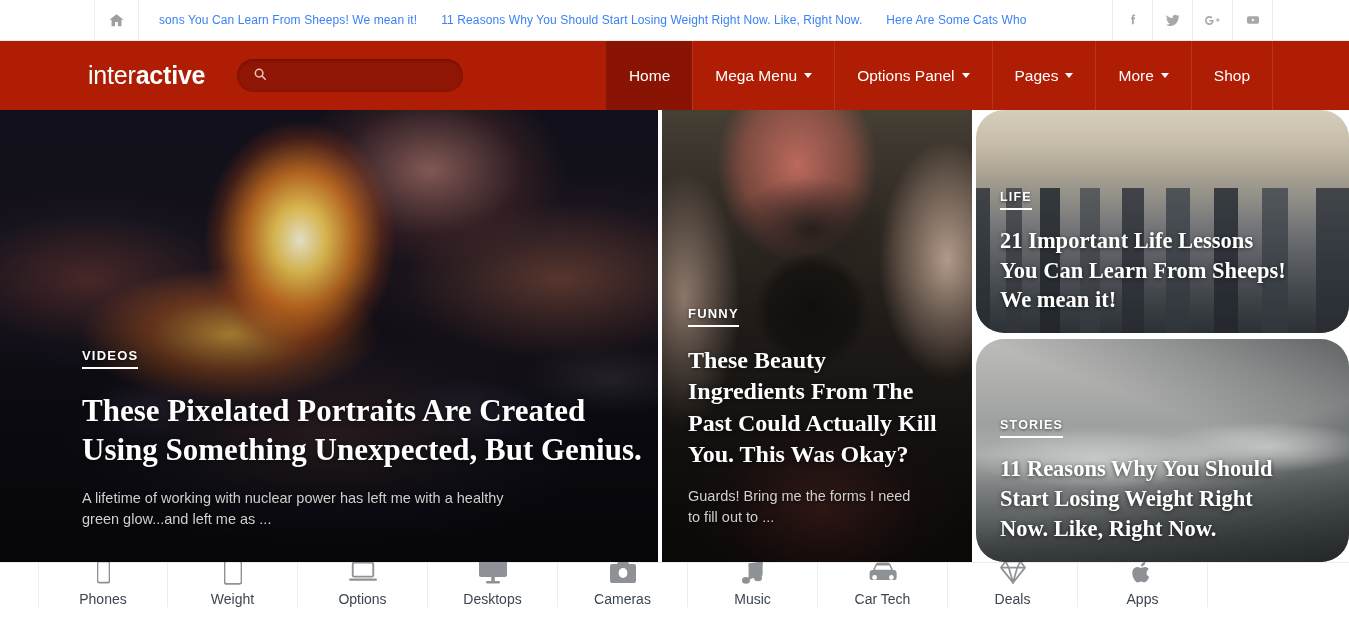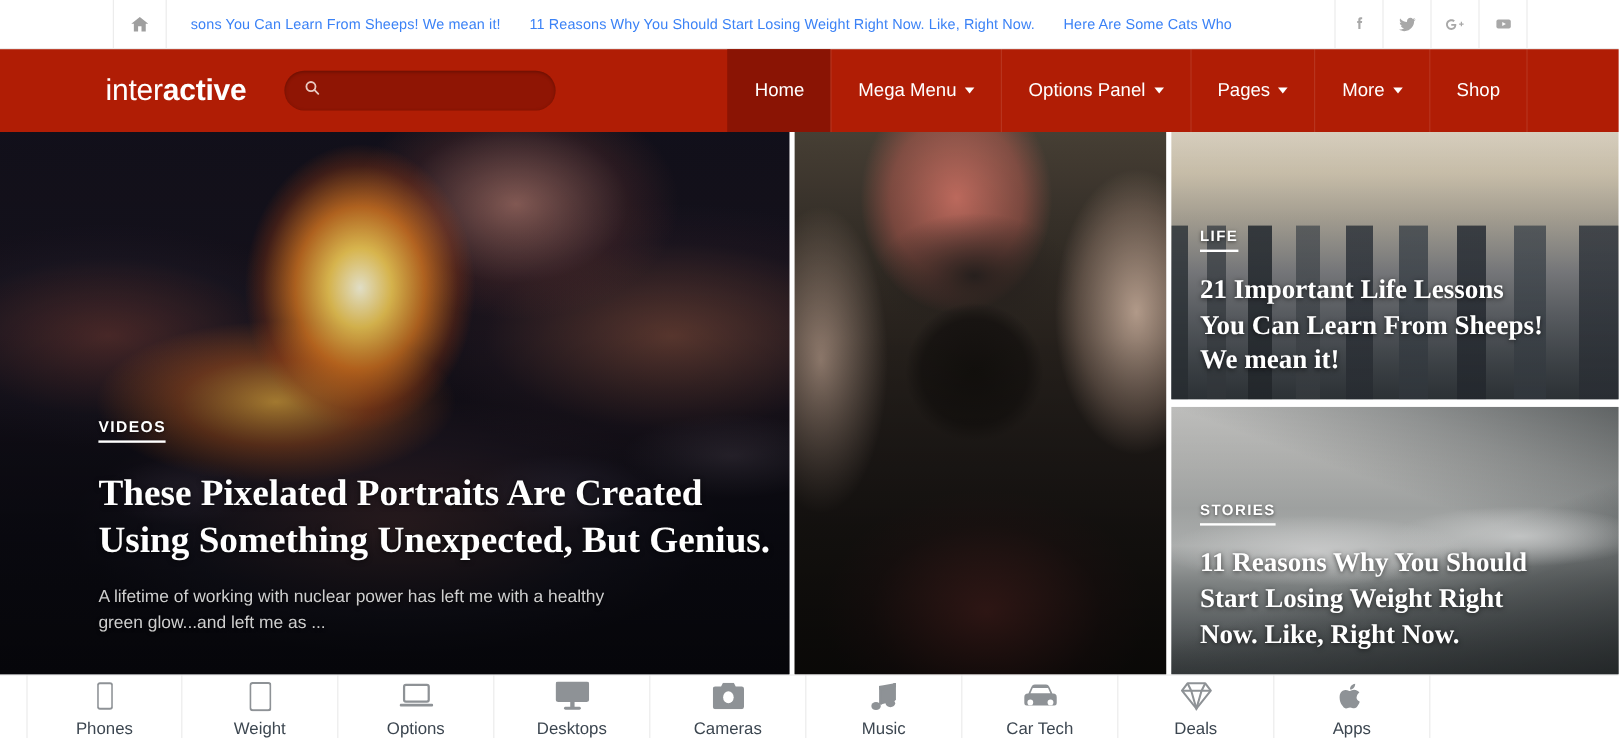--- a/index.html
+++ b/index.html
@@ -123,21 +123,21 @@
   
   .hero {
     height: 452px;
     display: flex;
     gap: 4px;
     background: #fff;
   }
   .hero-main { width: 658px; position: relative; overflow: hidden; }
   .hero-mid  { width: 310px; position: relative; overflow: hidden; }
   .hero-right { flex: 1; display: flex; flex-direction: column; gap: 6px; }
-  .hero-r-card { flex: 1; position: relative; overflow: hidden; }
+  .hero-r-card { flex: 1; position: relative; overflow: hidden; border-radius: 28px; }
 
   .img-layer { position: absolute; inset: 0; }
 
   
   .photo-fire {
     background:
       radial-gradient(ellipse 120px 150px at 300px 130px, rgba(255,252,225,.98) 0%, rgba(255,214,90,.92) 22%, rgba(255,140,36,.72) 45%, rgba(190,70,20,.28) 68%, rgba(0,0,0,0) 80%),
       radial-gradient(ellipse 200px 90px at 230px 225px, rgba(255,190,70,.80) 0%, rgba(230,110,35,.45) 40%, rgba(0,0,0,0) 75%),
       radial-gradient(ellipse 170px 120px at 430px 60px, rgba(238,160,140,.55) 0%, rgba(120,60,55,.25) 55%, rgba(0,0,0,0) 80%),
       radial-gradient(ellipse 260px 130px at 560px 170px, rgba(205,120,85,.42) 0%, rgba(60,40,50,.20) 60%, rgba(0,0,0,0) 85%),
@@ -247,22 +247,22 @@
   .r1-body .card-title { font-size: 22.5px; line-height: 1.32; margin: 16px 0 0; max-width: 290px; }
   .r2-body .card-title { font-size: 22.5px; line-height: 1.34; margin: 16px 0 0; max-width: 290px; }
   .r-body .cat-tag { font-size: 12.5px; }
 
   
   .catbar {
     height: 45px;
     background: #fff;
     border-top: 1px solid #ececec;
     display: flex;
-    align-items: center;
-    padding-left: 22px;
+    align-items: flex-end;
+    padding-left: 38px;
   }
   .cat-cell {
     width: 130px;
     display: flex;
     flex-direction: column;
     align-items: center;
     justify-content: flex-start;
     padding-top: 12px;
     border-right: 1px solid #ececec;
     cursor: pointer;
@@ -383,20 +383,25 @@
     <div class="card-body main-body">
       <span class="cat-tag">VIDEOS</span>
       <h2 class="card-title">These Pixelated Portraits Are Created Using Something Unexpected, But Genius.</h2>
       <p class="card-excerpt">A lifetime of working with nuclear power has left me with a healthy green glow...and left me as ...</p>
     </div>
   </div>
 
   <div class="hero-mid">
     <div class="img-layer photo-camera"></div>
     <div class="shade"></div>
+    <div class="card-body mid-body">
+      <span class="cat-tag">FUNNY</span>
+      <h2 class="card-title">These Beauty Ingredients From The Past Could Actually Kill You. This Was Okay?</h2>
+      <p class="card-excerpt">Guards! Bring me the forms I need to fill out to ...</p>
+    </div>
   </div>
 
   <div class="hero-right">
 
     <div class="hero-r-card">
       <div class="img-layer photo-city"></div>
       <div class="shade light"></div>
       <div class="card-body r-body r1-body">
         <span class="cat-tag">LIFE</span>
         <h3 class="card-title">21 Important Life Lessons You Can Learn From Sheeps! We mean it!</h3>

